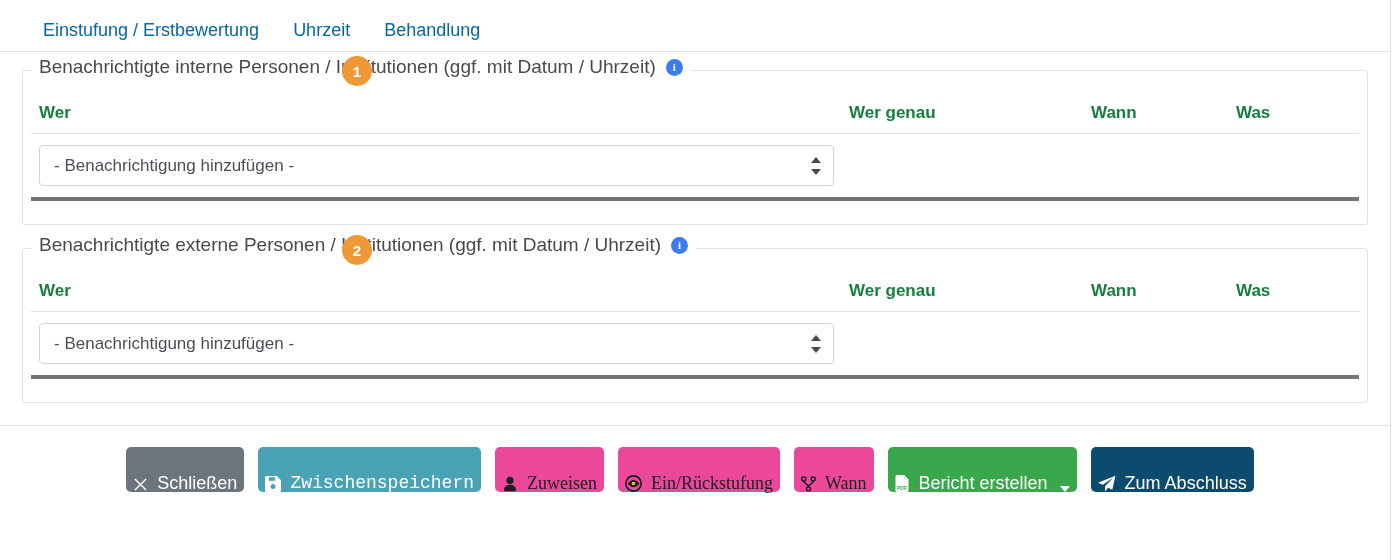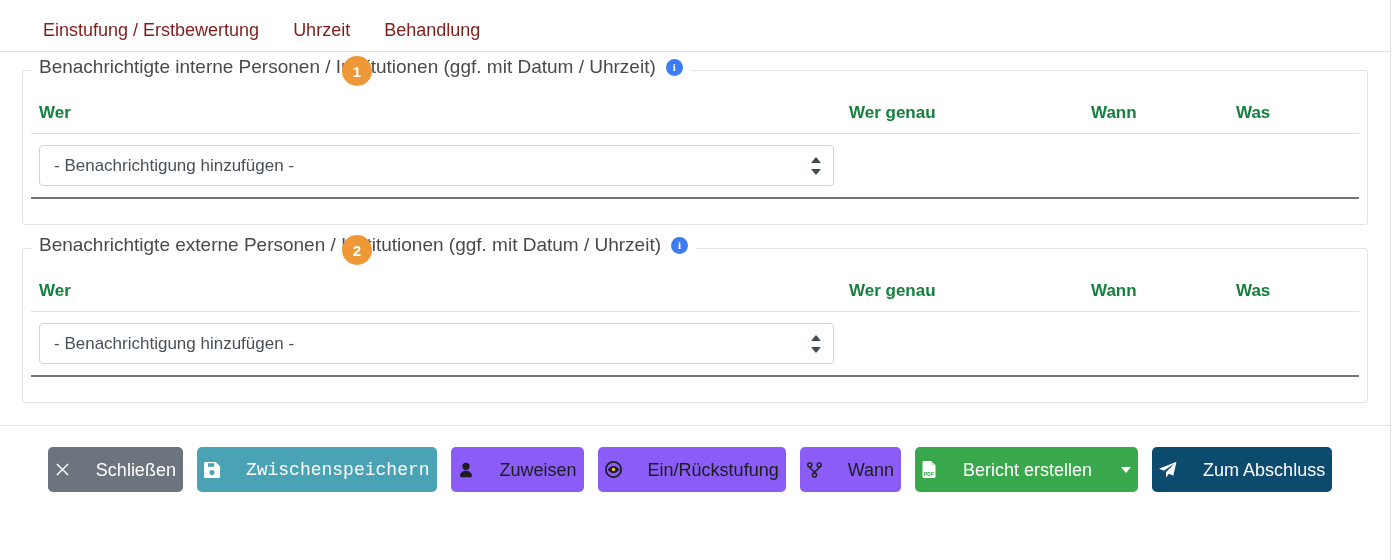--- a/index.html
+++ b/index.html
@@ -34,21 +34,21 @@
     border-bottom: 1px solid #dee2e6;
     padding-left: 26px;
     box-sizing: border-box;
     display: flex;
     align-items: flex-end;
     margin-right: 10px;
   }
   .tab {
     font-size: 18px;
     line-height: 1;
-    color: #7f1d1d;
+    color: #0369a1;
     padding: 12px 16px 13px 16px;
     border: 1px solid transparent;
     border-bottom: none;
     border-radius: 6px 6px 0 0;
     position: relative;
     bottom: -1px;
     cursor: pointer;
     white-space: nowrap;
   }
   .tab.active {
@@ -135,21 +135,21 @@
     text-align: left;
     font-size: 17px;
     font-weight: bold;
     color: #15803d;
     padding: 6px 8px 10px 8px;
     border-bottom: 1px solid #dfdfdf;
   }
   table.notif td {
     padding: 11px 8px 11px 8px;
     vertical-align: middle;
-    border-bottom: 2px solid #737373;
+    border-bottom: 4px solid #737373;
   }
   .col-wer     { width: 810px; }
   .col-wergenau{ width: 242px; }
   .col-wann    { width: 145px; }
   .col-was     { width: auto; }
 
   
   select.notif-select {
     -webkit-appearance: none;
     appearance: none;
@@ -201,38 +201,38 @@
   .btnbar {
     display: flex;
     justify-content: center;
     align-items: center;
     gap: 14px;
     padding-top: 21px;
     margin-right: 10px;
   }
   .btn {
     display: inline-flex;
-    align-items: center;
-    gap: 26px;
+    align-items: flex-end;
+    gap: 9px;
     height: 45px;
     padding: 0 7px;
     box-sizing: border-box;
     border: none;
     border-radius: 5px;
     font-size: 18px;
     font-family: "Liberation Sans", sans-serif;
     color: #ffffff;
     cursor: pointer;
     white-space: nowrap;
     line-height: 1;
   }
   .btn svg { display: block; flex: none; }
   .btn-secondary { background: #6c757d; }
   .btn-teal      { background: #4aa3b5; font-family: Liberation Mono, monospace; }
-  .btn-warning   { background: #8b5cf6; color: #1c1d1f; }
+  .btn-warning   { background: #ec4899; color: #1c1d1f; font-family: Liberation Serif, serif; }
   .btn-success   { background: #3aa council; }
   .btn-success   { background: #39a84c; }
   .btn-primary   { background: #0c4a6e; }
   .caret {
     width: 0; height: 0;
     border-left: 5px solid transparent;
     border-right: 5px solid transparent;
     border-top: 6px solid currentColor;
     margin-left: 3px;
   }

